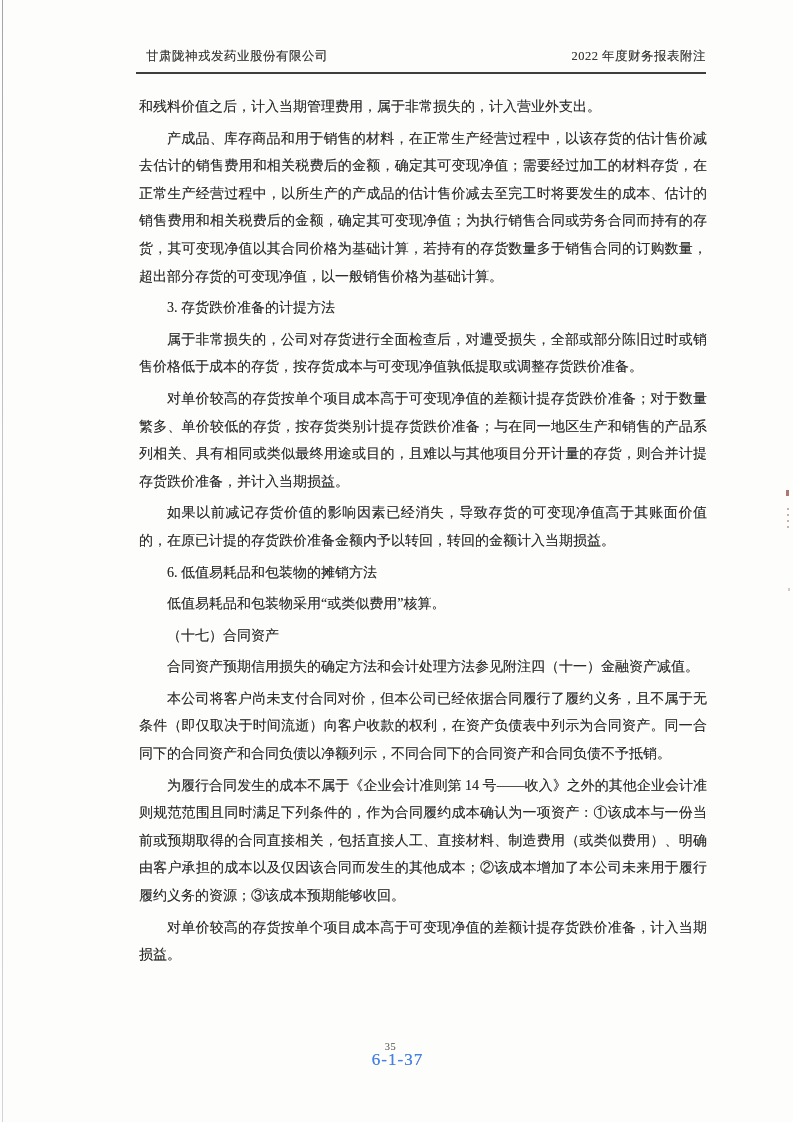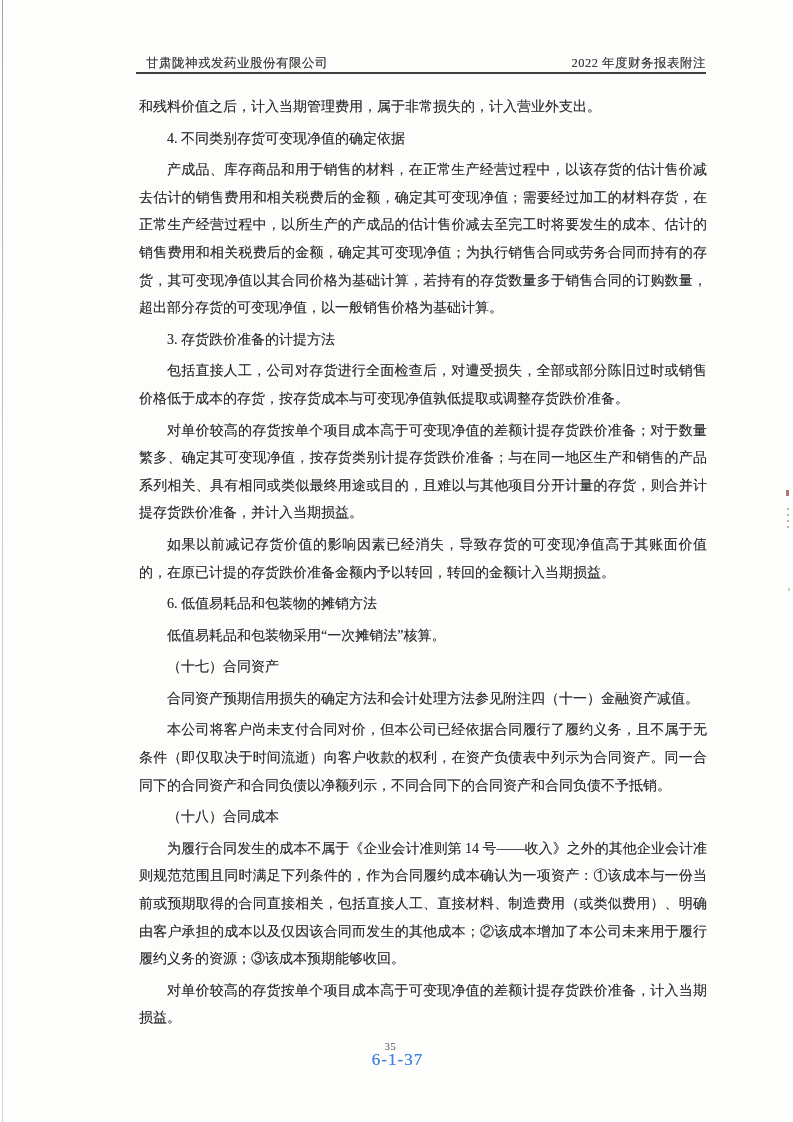--- a/index.html
+++ b/index.html
@@ -17,21 +17,21 @@
   .speck1{position:absolute;left:786px;top:490px;width:3px;height:6px;background:#9c5450;opacity:.8;}
   .speck2{position:absolute;left:787px;top:508px;width:2px;height:22px;
     background:repeating-linear-gradient(180deg,#b5908c 0 2px,transparent 2px 6px);opacity:.7;}
   .speck3{position:absolute;left:788px;top:588px;width:2px;height:3px;background:#c2a7a2;opacity:.6;}
 
   
   .pg-header{
     position:absolute;left:136px;top:50px;width:570px;height:24px;
     border-bottom:2px solid #3e3e3e;
     display:flex;justify-content:space-between;align-items:flex-end;
-    padding-bottom:0;box-sizing:border-box;
+    padding-bottom:7px;box-sizing:border-box;
   }
   .pg-header .h-left,.pg-header .h-right{
     font-size:12.5px;color:#3a3a3a;letter-spacing:.5px;white-space:nowrap;
     text-shadow:0 0 .5px rgba(40,40,40,.55);
   }
   .pg-header .h-left{padding-left:10px;}
 
   
   .content{
     position:absolute;left:135px;top:89px;width:576px;
@@ -66,32 +66,30 @@
 <div class="speck2"></div>
 <div class="speck3"></div>
 
 <div class="pg-header">
   <span class="h-left">甘肃陇神戎发药业股份有限公司</span>
   <span class="h-right">2022 年度财务报表附注</span>
 </div>
 
 <div class="content">
   <p class="noindent">和残料价值之后，计入当期管理费用，属于非常损失的，计入营业外支出。</p>
-  <p>4. 不同类别存货可变现净值的确定依据</p>
   <p>产成品、库存商品和用于销售的材料，在正常生产经营过程中，以该存货的估计售价减去估计的销售费用和相关税费后的金额，确定其可变现净值；需要经过加工的材料存货，在正常生产经营过程中，以所生产的产成品的估计售价减去至完工时将要发生的成本、估计的销售费用和相关税费后的金额，确定其可变现净值；为执行销售合同或劳务合同而持有的存货，其可变现净值以其合同价格为基础计算，若持有的存货数量多于销售合同的订购数量，超出部分存货的可变现净值，以一般销售价格为基础计算。</p>
   <p>3. 存货跌价准备的计提方法</p>
-  <p>包括直接人工，公司对存货进行全面检查后，对遭受损失，全部或部分陈旧过时或销售价格低于成本的存货，按存货成本与可变现净值孰低提取或调整存货跌价准备。</p>
-  <p>对单价较高的存货按单个项目成本高于可变现净值的差额计提存货跌价准备；对于数量繁多、确定其可变现净值，按存货类别计提存货跌价准备；与在同一地区生产和销售的产品系列相关、具有相同或类似最终用途或目的，且难以与其他项目分开计量的存货，则合并计提存货跌价准备，并计入当期损益。</p>
+  <p>属于非常损失的，公司对存货进行全面检查后，对遭受损失，全部或部分陈旧过时或销售价格低于成本的存货，按存货成本与可变现净值孰低提取或调整存货跌价准备。</p>
+  <p>对单价较高的存货按单个项目成本高于可变现净值的差额计提存货跌价准备；对于数量繁多、单价较低的存货，按存货类别计提存货跌价准备；与在同一地区生产和销售的产品系列相关、具有相同或类似最终用途或目的，且难以与其他项目分开计量的存货，则合并计提存货跌价准备，并计入当期损益。</p>
   <p>如果以前减记存货价值的影响因素已经消失，导致存货的可变现净值高于其账面价值的，在原已计提的存货跌价准备金额内予以转回，转回的金额计入当期损益。</p>
   <p>6. 低值易耗品和包装物的摊销方法</p>
-  <p>低值易耗品和包装物采用“一次摊销法”核算。</p>
+  <p>低值易耗品和包装物采用“或类似费用”核算。</p>
   <p class="bold">（十七）合同资产</p>
   <p>合同资产预期信用损失的确定方法和会计处理方法参见附注四（十一）金融资产减值。</p>
   <p>本公司将客户尚未支付合同对价，但本公司已经依据合同履行了履约义务，且不属于无条件（即仅取决于时间流逝）向客户收款的权利，在资产负债表中列示为合同资产。同一合同下的合同资产和合同负债以净额列示，不同合同下的合同资产和合同负债不予抵销。</p>
-  <p class="bold">（十八）合同成本</p>
   <p>为履行合同发生的成本不属于《企业会计准则第 14 号——收入》之外的其他企业会计准则规范范围且同时满足下列条件的，作为合同履约成本确认为一项资产：①该成本与一份当前或预期取得的合同直接相关，包括直接人工、直接材料、制造费用（或类似费用）、明确由客户承担的成本以及仅因该合同而发生的其他成本；②该成本增加了本公司未来用于履行履约义务的资源；③该成本预期能够收回。</p>
   <p>对单价较高的存货按单个项目成本高于可变现净值的差额计提存货跌价准备，计入当期损益。</p>
 </div>
 
 <div class="pg-footer">
   <span class="stack">
     <span class="stamp">35</span>
     <span class="pageno">6-1-37</span>
   </span>
 </div>

